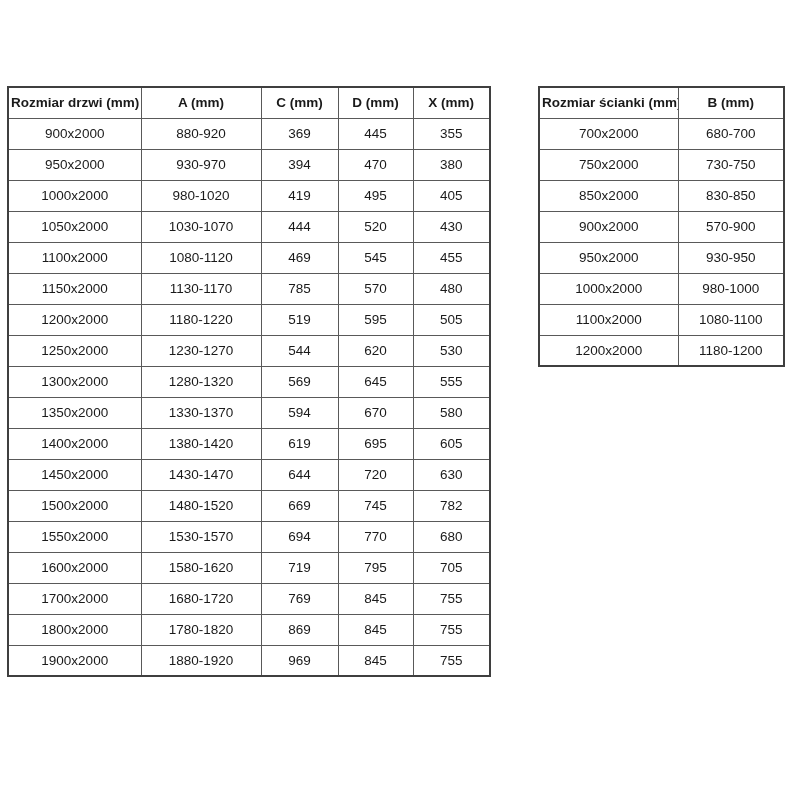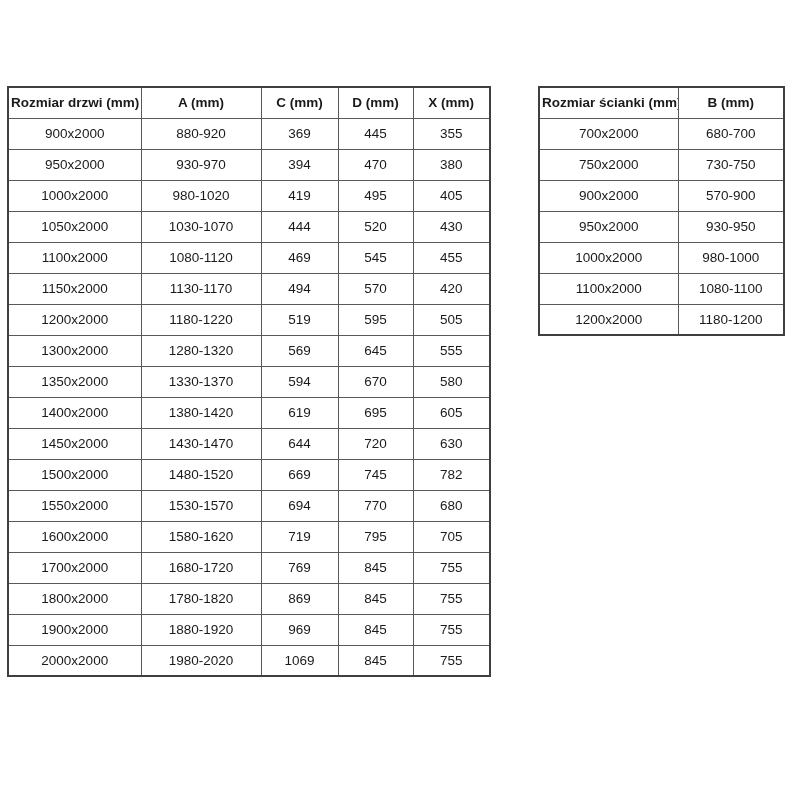--- a/index.html
+++ b/index.html
@@ -93,32 +93,39 @@
         <tr>
           <td>1100x2000</td>
           <td>1080-1120</td>
           <td>469</td>
           <td>545</td>
           <td>455</td>
         </tr>
         <tr>
           <td>1150x2000</td>
           <td>1130-1170</td>
-          <td>494</td>
+          <td>785</td>
           <td>570</td>
-          <td>420</td>
+          <td>480</td>
         </tr>
         <tr>
           <td>1200x2000</td>
           <td>1180-1220</td>
           <td>519</td>
           <td>595</td>
           <td>505</td>
         </tr>
         <tr>
+          <td>1250x2000</td>
+          <td>1230-1270</td>
+          <td>544</td>
+          <td>620</td>
+          <td>530</td>
+        </tr>
+        <tr>
           <td>1300x2000</td>
           <td>1280-1320</td>
           <td>569</td>
           <td>645</td>
           <td>555</td>
         </tr>
         <tr>
           <td>1350x2000</td>
           <td>1330-1370</td>
           <td>594</td>
@@ -171,27 +178,20 @@
           <td>1800x2000</td>
           <td>1780-1820</td>
           <td>869</td>
           <td>845</td>
           <td>755</td>
         </tr>
         <tr>
           <td>1900x2000</td>
           <td>1880-1920</td>
           <td>969</td>
-          <td>845</td>
-          <td>755</td>
-        </tr>
-        <tr>
-          <td>2000x2000</td>
-          <td>1980-2020</td>
-          <td>1069</td>
           <td>845</td>
           <td>755</td>
         </tr>
       </tbody>
     </table>
 
   <table id="wall-table" class="dim-table">
     <colgroup>
       <col style="width:139px">
       <col style="width:106px">
@@ -205,20 +205,24 @@
       <tbody>
         <tr>
           <td>700x2000</td>
           <td>680-700</td>
         </tr>
         <tr>
           <td>750x2000</td>
           <td>730-750</td>
         </tr>
         <tr>
+          <td>850x2000</td>
+          <td>830-850</td>
+        </tr>
+        <tr>
           <td>900x2000</td>
           <td>570-900</td>
         </tr>
         <tr>
           <td>950x2000</td>
           <td>930-950</td>
         </tr>
         <tr>
           <td>1000x2000</td>
           <td>980-1000</td>

